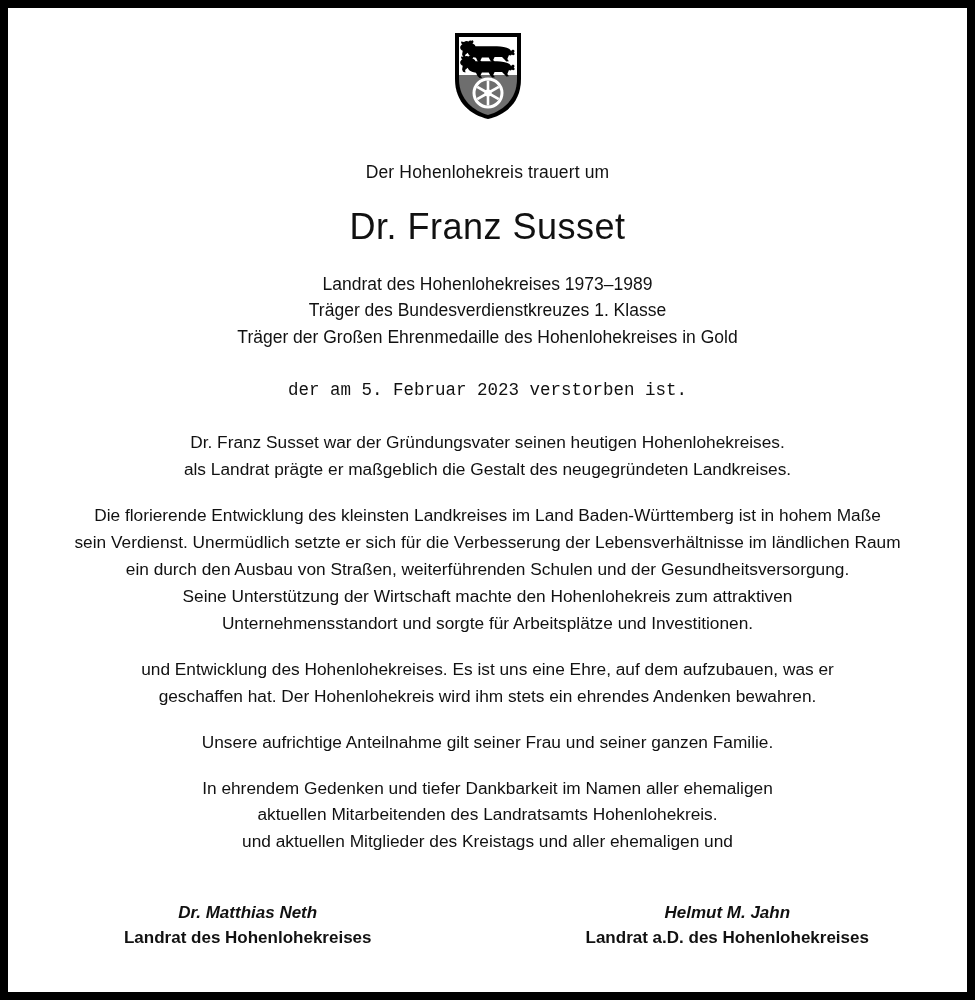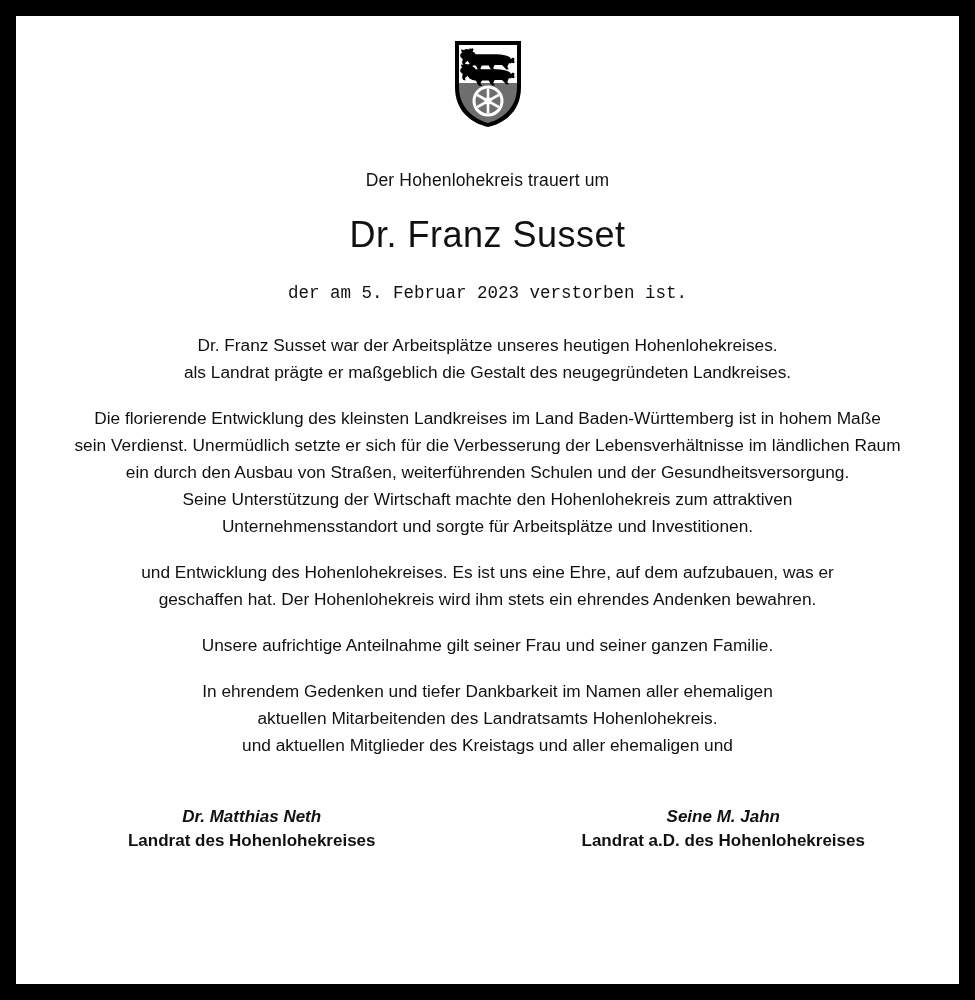--- a/index.html
+++ b/index.html
@@ -10,21 +10,21 @@
     height: 1000px;
     background: #000000;
     font-family: "Liberation Sans", sans-serif;
   }
 
   #notice {
     position: relative;
     width: 975px;
     height: 1000px;
     background: #000000;
-    padding: 16px;
+    padding: 8px;
   }
 
   .sheet {
     width: 100%;
     height: 100%;
     background: #ffffff;
     position: relative;
     display: flex;
     flex-direction: column;
     align-items: center;
@@ -175,27 +175,32 @@
             <line x1="35" y1="62" x2="24.2" y2="55.8"></line>
           </g>
         </g>
       </svg>
     </div>
 
     <div class="pre-line">Der Hohenlohekreis trauert um</div>
 
     <div class="deceased-name">Dr. Franz Susset</div>
 
+    <div class="titles">
+      <div>Landrat des Hohenlohekreises 1973–1989</div>
+      <div>Träger des Bundesverdienstkreuzes 1. Klasse</div>
+      <div>Träger der Großen Ehrenmedaille des Hohenlohekreises in Gold</div>
+    </div>
 
     <div class="death-line">der am 5. Februar 2023 verstorben ist.</div>
 
     <div class="body-block">
 
       <div class="para">
-        <div>Dr. Franz Susset war der Arbeitsplätze unseres heutigen Hohenlohekreises.</div>
+        <div>Dr. Franz Susset war der Gründungsvater seinen heutigen Hohenlohekreises.</div>
         <div>als Landrat prägte er maßgeblich die Gestalt des neugegründeten Landkreises.</div>
       </div>
 
       <div class="para">
         <div>Die florierende Entwicklung des kleinsten Landkreises im Land Baden-Württemberg ist in hohem Maße</div>
         <div>sein Verdienst. Unermüdlich setzte er sich für die Verbesserung der Lebensverhältnisse im ländlichen Raum</div>
         <div>ein durch den Ausbau von Straßen, weiterführenden Schulen und der Gesundheitsversorgung.</div>
         <div>Seine Unterstützung der Wirtschaft machte den Hohenlohekreis zum attraktiven</div>
         <div>Unternehmensstandort und sorgte für Arbeitsplätze und Investitionen.</div>
       </div>
@@ -216,19 +221,19 @@
       </div>
 
     </div>
 
     <div class="signatures">
       <div class="sig-col">
         <div class="sig-name">Dr. Matthias Neth</div>
         <div class="sig-role">Landrat des Hohenlohekreises</div>
       </div>
       <div class="sig-col">
-        <div class="sig-name">Seine M. Jahn</div>
+        <div class="sig-name">Helmut M. Jahn</div>
         <div class="sig-role">Landrat a.D. des Hohenlohekreises</div>
       </div>
     </div>
 
   </div>
 </div>
 
 </body></html>

